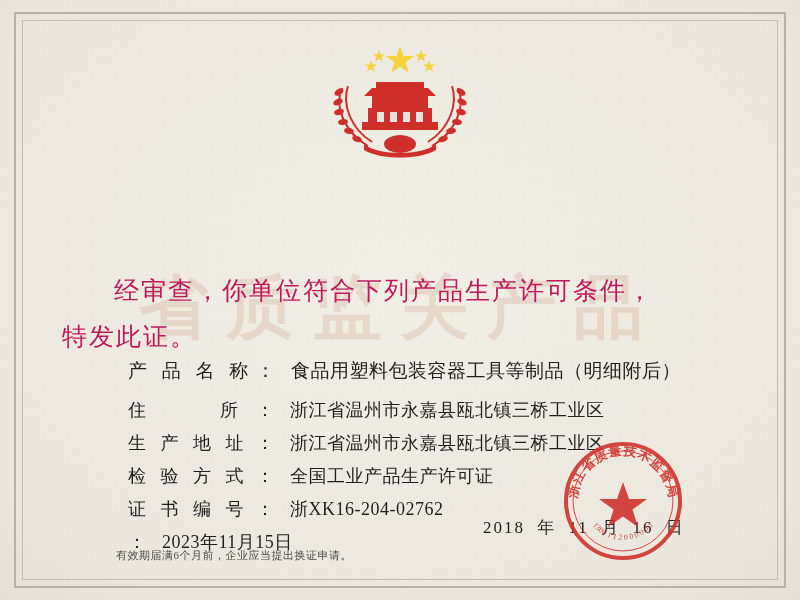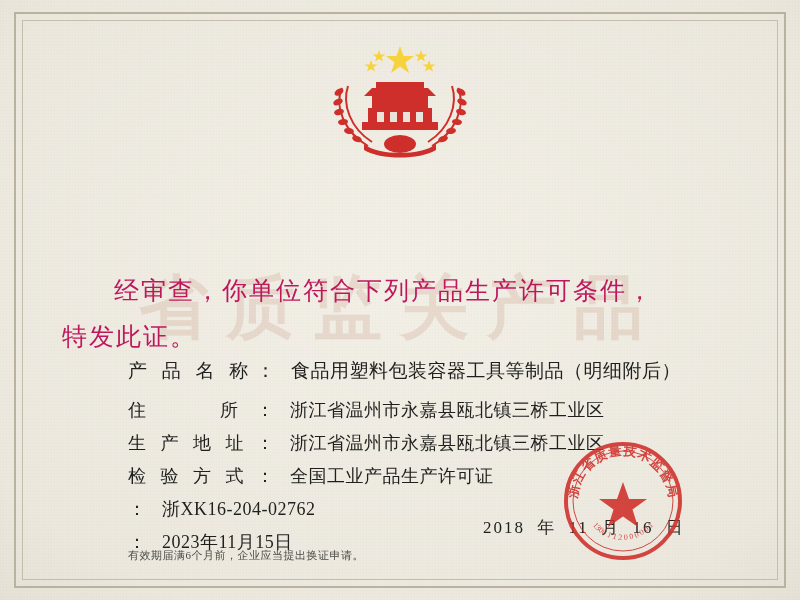--- a/index.html
+++ b/index.html
@@ -159,21 +159,21 @@
     left: 480px;
     top: 516px;
     font-size: 17px;
     color: #1f1f1d;
     letter-spacing: 2px;
   }
   .issue-date span { margin: 0 3px; }
 
   .footnote {
     position: absolute;
-    left: 128px;
+    left: 116px;
     top: 548px;
     font-size: 11px;
     color: #4a4a46;
     letter-spacing: .5px;
   }
 
   
   .seal {
     position: absolute;
     left: 560px;
@@ -285,20 +285,21 @@
       <span class="field-label">生 产 地 址</span>
       <span class="field-colon">：</span>
       <span class="field-value">浙江省温州市永嘉县瓯北镇三桥工业区</span>
     </div>
     <div class="field-row">
       <span class="field-label">检 验 方 式</span>
       <span class="field-colon">：</span>
       <span class="field-value">全国工业产品生产许可证</span>
     </div>
     <div class="field-row">
+      <span class="field-label">证 书 编 号</span>
       <span class="field-colon">：</span>
       <span class="field-value">浙XK16-204-02762</span>
     </div>
     <div class="field-row">
       <span class="field-colon">：</span>
       <span class="field-value">2023年11月15日</span>
     </div>
   </div>
 
   <div class="issue-date">

